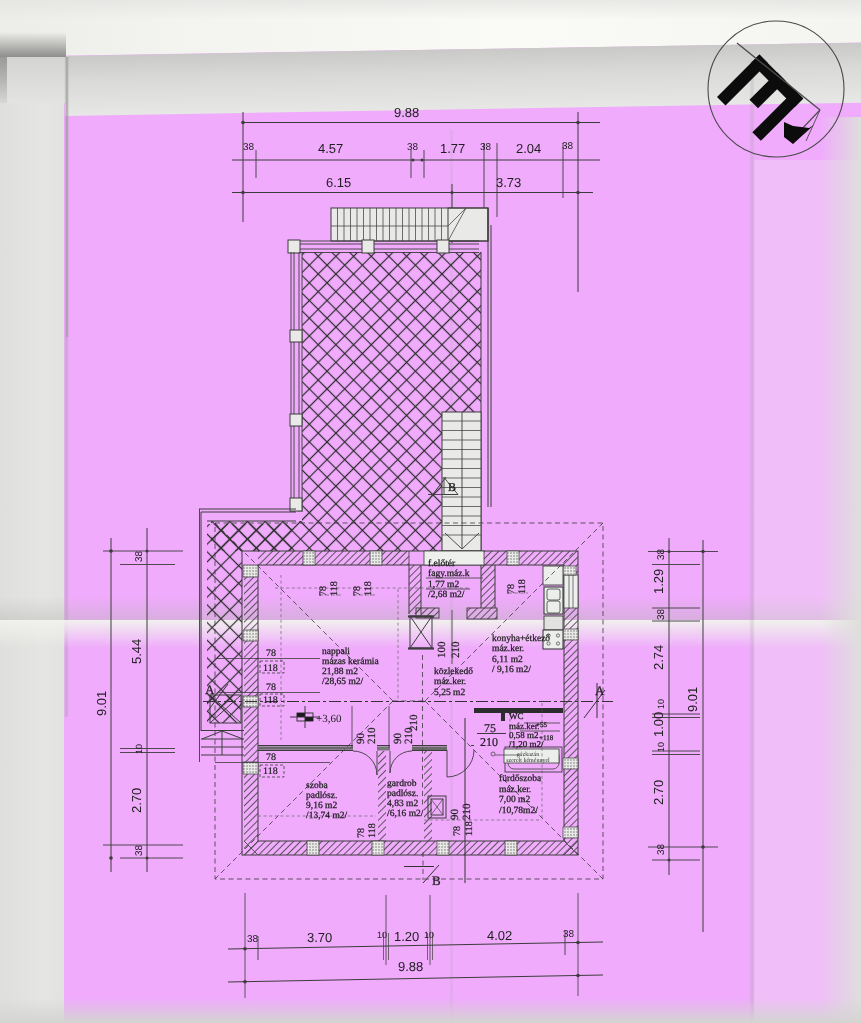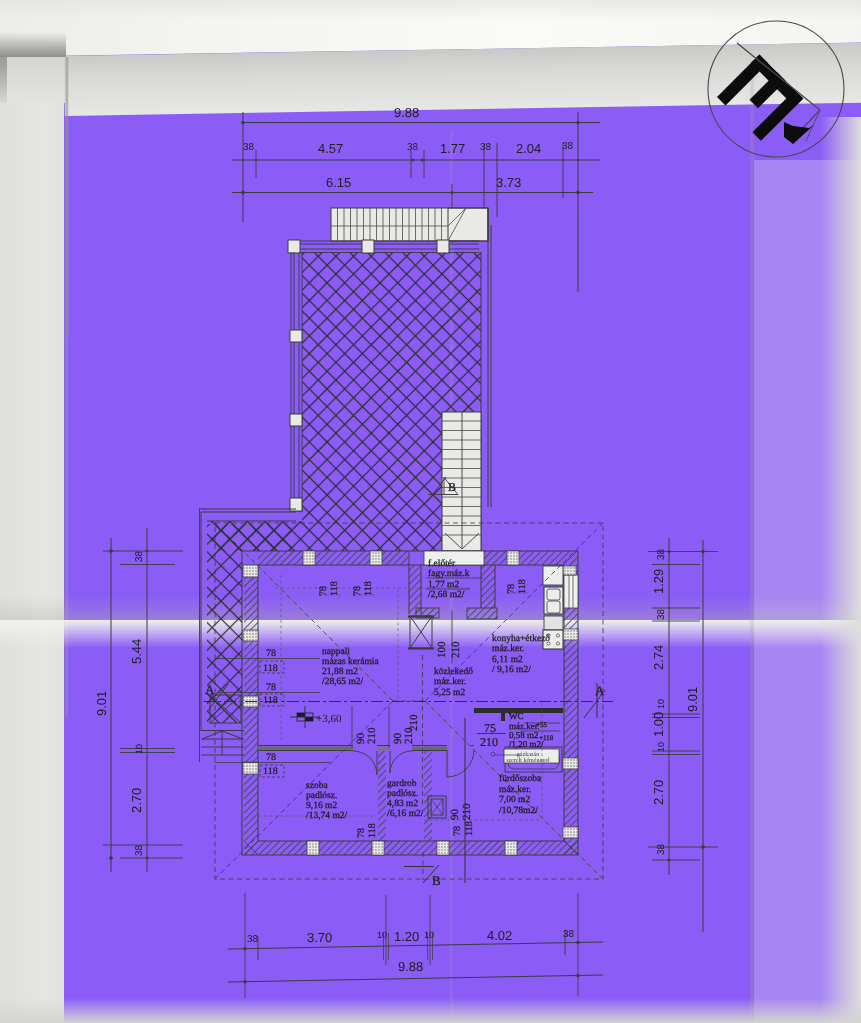--- a/index.html
+++ b/index.html
@@ -1,17 +1,17 @@
 <!DOCTYPE html>
 <html><head>
 <meta charset="utf-8">
 <style>
   html,body{margin:0;padding:0;}
   body{width:861px;height:1023px;overflow:hidden;font-family:"Liberation Sans",sans-serif;-webkit-font-smoothing:antialiased;}
-  #paper{position:relative;width:861px;height:1023px;background:#8b5cf6;}
+  #paper{position:relative;width:861px;height:1023px;background:#f0abfc;}
   
   .shade{position:absolute;pointer-events:none;}
   svg{position:absolute;top:0;left:0;-webkit-font-smoothing:antialiased;text-rendering:geometricPrecision;}
   text{fill:#1f1f1f;}
 </style>
 </head>
 <body>
 <div id="paper">
 
   <div class="shade" style="left:-10px;top:-30px;width:881px;height:87px;background:linear-gradient(90deg,#ecece8 0%,#f3f3f0 22%,#fafaf7 60%,#f4f4f1 100%);transform:rotate(-0.95deg);transform-origin:0px 87px;"></div>

